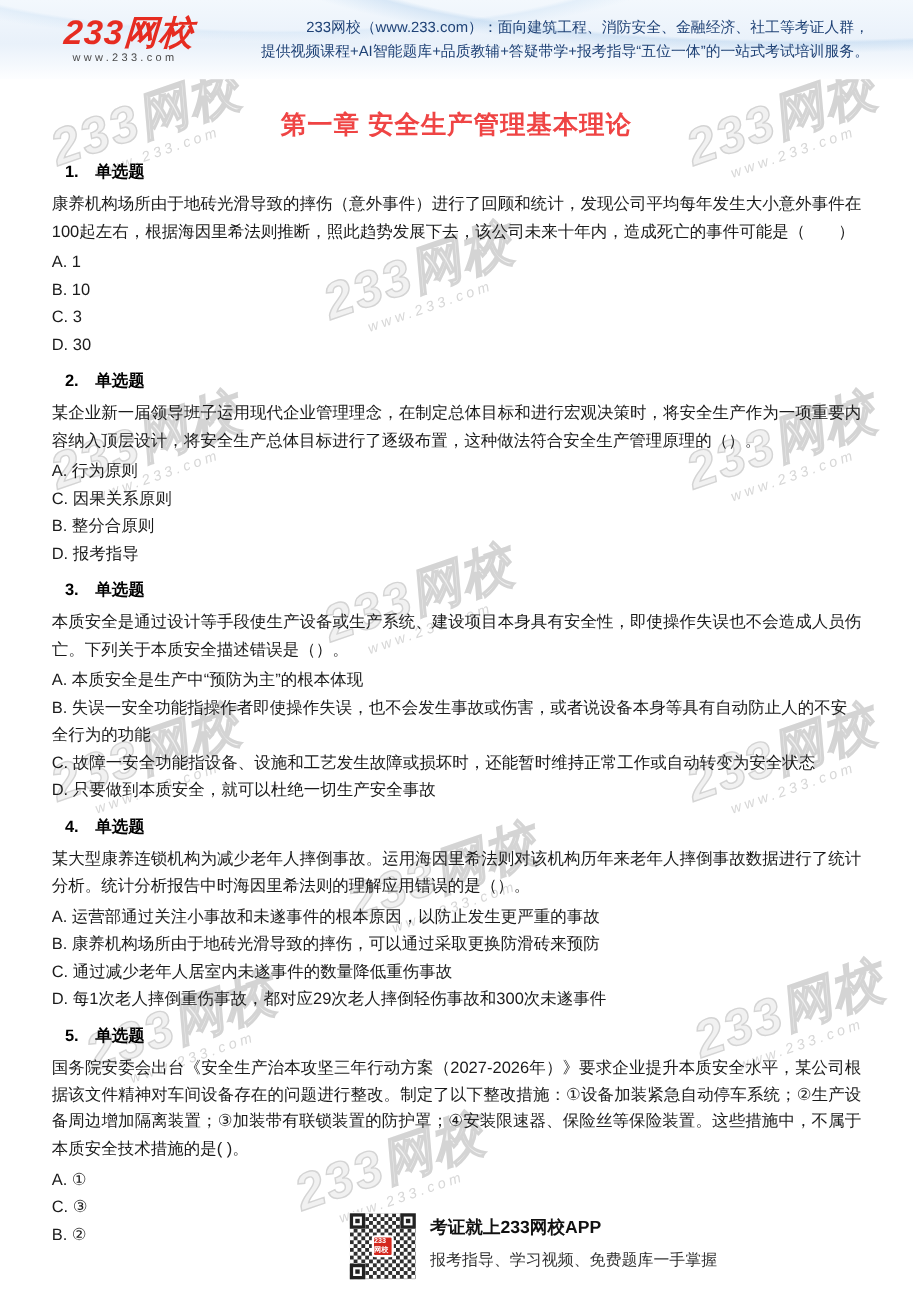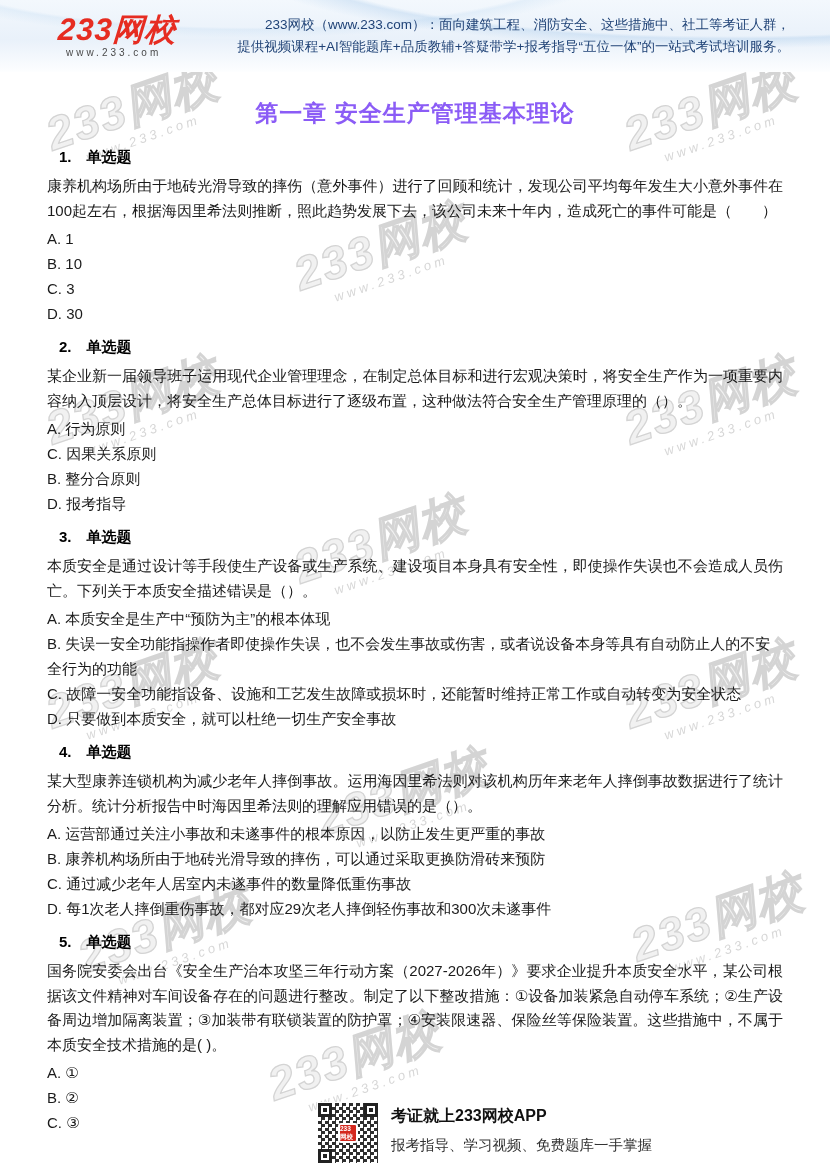--- a/index.html
+++ b/index.html
@@ -84,21 +84,21 @@
     position: relative;
     z-index: 1;
     padding: 0 47px;
     color: #1b1b1b;
     font-size: 15px;
   }
   .doc-title {
     text-align: center;
     font-size: 23px;
     font-weight: 700;
-    color: #8b5cf6;
+    color: #ef4444;
     margin: 26px 0 16px;
     letter-spacing: 1px;
   }
   .q-head {
     font-weight: 700;
     font-size: 15px;
     color: #000000;
     margin: 9px 12px 5px;
     line-height: 24px;
   }
@@ -230,21 +230,21 @@
         <div class="wm-small">www.233.com</div>
       </div>
     </div>
 
   <div class="header">
     <div class="logo">
       <div class="logo-main">233网校</div>
       <div class="logo-sub">www.233.com</div>
     </div>
     <div class="tagline">
-      <div>233网校（www.233.com）：面向建筑工程、消防安全、这些措施中、社工等考证人群，</div>
+      <div>233网校（www.233.com）：面向建筑工程、消防安全、金融经济、社工等考证人群，</div>
       <div>提供视频课程+AI智能题库+品质教辅+答疑带学+报考指导“五位一体”的一站式考试培训服务。</div>
     </div>
   </div>
 
   <div class="content">
 
     <h1 class="doc-title">第一章 安全生产管理基本理论</h1>
 
     <section class="question">
       <div class="q-head">
@@ -289,22 +289,22 @@
       <div class="q-option">C. 通过减少老年人居室内未遂事件的数量降低重伤事故</div>
       <div class="q-option">D. 每1次老人摔倒重伤事故，都对应29次老人摔倒轻伤事故和300次未遂事件</div>
     </section>
 
     <section class="question">
       <div class="q-head">
         <span class="q-num">5.</span><span class="q-type">单选题</span>
       </div>
       <p class="q-stem">国务院安委会出台《安全生产治本攻坚三年行动方案（2027-2026年）》要求企业提升本质安全水平，某公司根据该文件精神对车间设备存在的问题进行整改。制定了以下整改措施：①设备加装紧急自动停车系统；②生产设备周边增加隔离装置；③加装带有联锁装置的防护罩；④安装限速器、保险丝等保险装置。这些措施中，不属于本质安全技术措施的是( )。</p>
       <div class="q-option">A. ①</div>
+      <div class="q-option">C. ③</div>
       <div class="q-option">B. ②</div>
-      <div class="q-option">C. ③</div>
     </section>
 
   </div>
 
   <div class="footer">
     <div class="qr">
       <span class="finder f-tl"></span>
       <span class="finder f-tr"></span>
       <span class="finder f-bl"></span>
       <span class="qr-badge">233网校</span>

